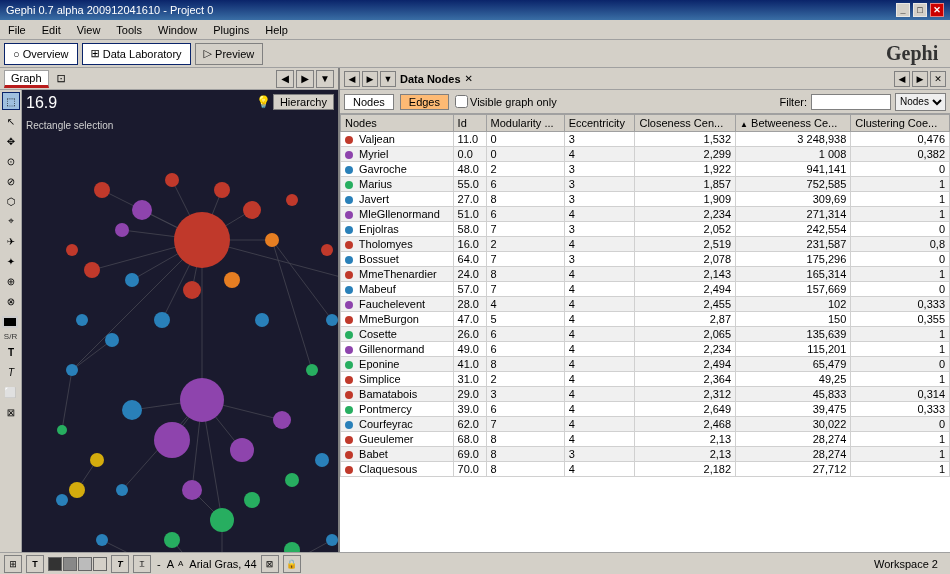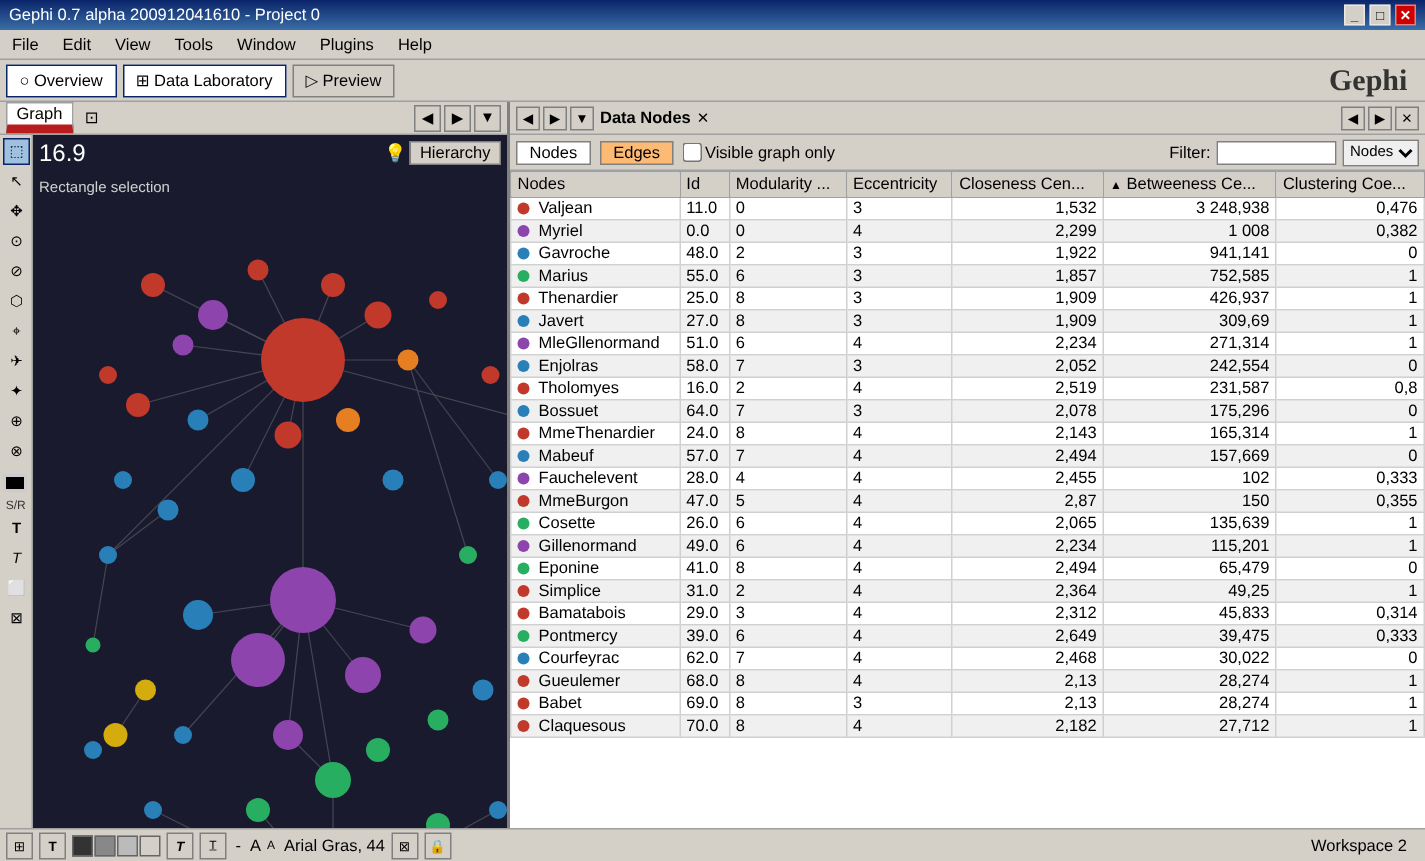--- a/index.html
+++ b/index.html
@@ -82,21 +82,21 @@
       gap: 4px;
       height: 22px;
     }
     .panel-tab {
       background: #d4d0c8;
       border: 1px solid #a0a0a0;
       padding: 1px 6px;
       font-size: 11px;
       cursor: pointer;
     }
-    .panel-tab.active { background: white; border-bottom: 6px solid #b91c1c; }
+    .panel-tab.active { background: white; border-bottom: 3px solid #b91c1c; }
     .graph-toolbar-btn {
       width: 18px; height: 18px;
       border: 1px solid #808080;
       background: #d4d0c8;
       display: flex; align-items: center; justify-content: center;
       font-size: 10px; cursor: pointer;
     }
 
     
     .graph-area {
@@ -561,32 +561,20 @@
     </td>
     <td>55.0</td>
     <td>6</td>
     <td>3</td>
     <td style="text-align:right;">1,857</td>
     <td style="text-align:right;">752,585</td>
     <td style="text-align:right;">1</td>
   </tr>
             <tr>
     <td>
-      <span class="node-dot" style="background:#c0392b; "></span>
-      Thenardier
-    </td>
-    <td>25.0</td>
-    <td>8</td>
-    <td>3</td>
-    <td style="text-align:right;">1,909</td>
-    <td style="text-align:right;">426,937</td>
-    <td style="text-align:right;">1</td>
-  </tr>
-            <tr>
-    <td>
       <span class="node-dot" style="background:#2980b9; "></span>
       Javert
     </td>
     <td>27.0</td>
     <td>8</td>
     <td>3</td>
     <td style="text-align:right;">1,909</td>
     <td style="text-align:right;">309,69</td>
     <td style="text-align:right;">1</td>
   </tr>

